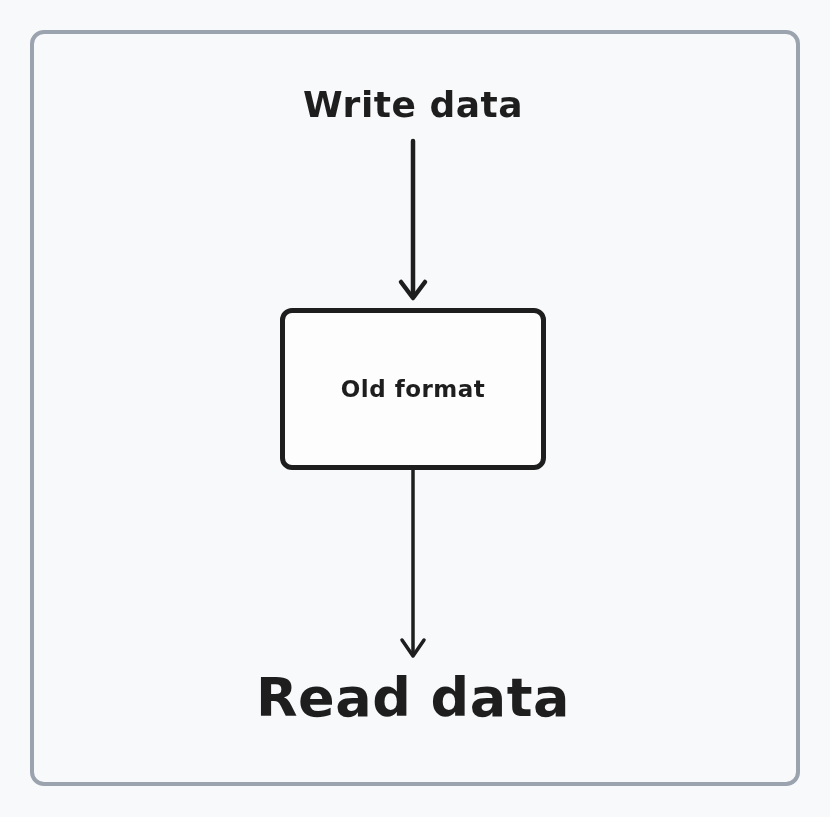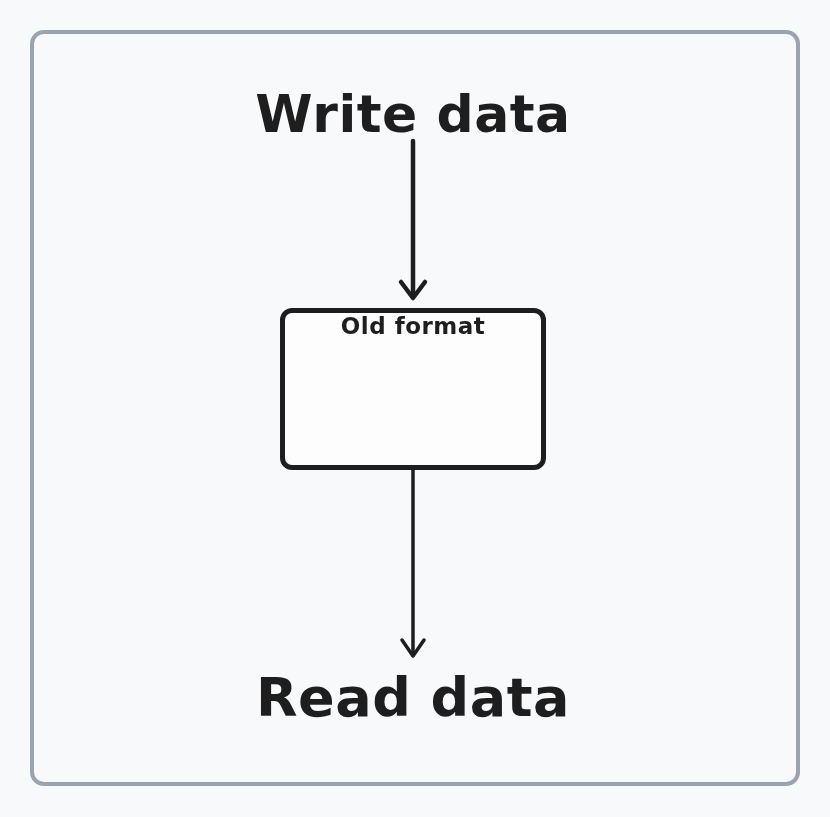--- a/index.html
+++ b/index.html
@@ -33,40 +33,41 @@
   }
   .label {
     position: absolute;
     left: 413px;
     transform: translateX(-50%);
     color: var(--ink);
     font-weight: bold;
     letter-spacing: 0.5px;
     white-space: nowrap;
   }
-  .label-top    { top: 84px;  font-size: 52px; }
+  .label-top    { top: 84px;  font-size: 36px; }
   .label-bottom { top: 666px; font-size: 54px; }
   .arrow {
     position: absolute;
     left: 413px;
     transform: translateX(-50%);
   }
   .arrow-1 { top: 138px; }
   .arrow-2 { top: 470px; }
   .node-box {
     position: absolute;
     left: 413px;
     top: 308px;
     transform: translateX(-50%);
     width: 266px;
     height: 162px;
     border: 5px solid var(--ink);
     border-radius: 12px;
     background: var(--box-fill);
     display: flex;
+    align-items: center;
     justify-content: center;
   }
   .node-box .node-label {
     color: var(--ink);
     font-weight: bold;
     font-size: 23px;
     letter-spacing: 0.5px;
     white-space: nowrap;
   }
 </style>

